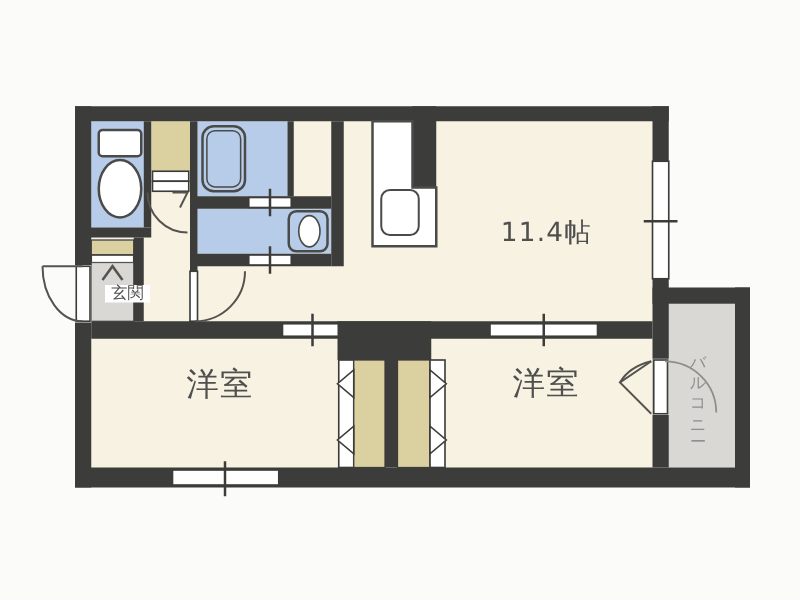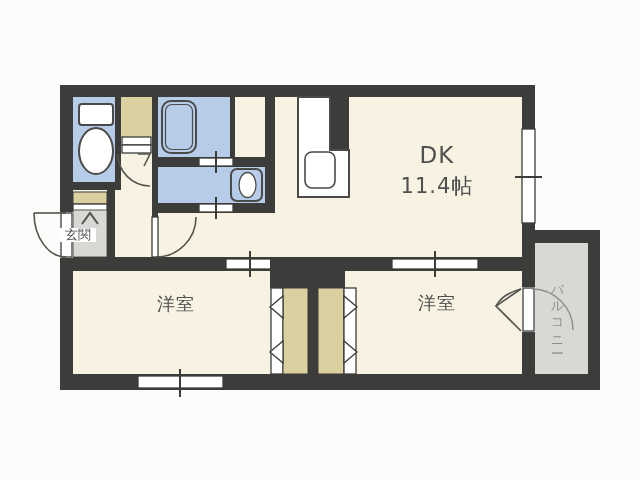--- a/index.html
+++ b/index.html
@@ -29,21 +29,21 @@
   .frame{fill:var(--fixture-fill);stroke:var(--wall);stroke-width:1.3;}
   .tick{stroke:var(--wall);stroke-width:2;}
   .fx{fill:var(--fixture-fill);stroke:#4a4a48;stroke-width:2;}
   .fxn{fill:none;stroke:#4a4a48;stroke-width:2;}
   .fxthin{fill:none;stroke:#4a4a48;stroke-width:1.2;}
   .arc{fill:none;stroke:#55534f;stroke-width:1.6;}
   .arclight{fill:none;stroke:#8f8d89;stroke-width:1.4;}
   .label{position:absolute;color:var(--label-text);text-align:center;line-height:1.1;
          font-family:"DejaVu Sans",sans-serif;letter-spacing:1px;}
   .label-dk{font-size:23px;}
-  .label-room{font-size:18px;}
+  .label-room{font-size:26px;}
   .label-size{font-size:21px;}
   .label-genkan{font-size:13px;background:var(--fixture-fill);letter-spacing:0;}
   .label-balcony{font-size:13px;color:var(--balcony-text);writing-mode:vertical-rl;
                  text-orientation:upright;letter-spacing:3px;line-height:1;}
 </style>
 </head>
 <body>
 
 <div id="stage">
   <svg id="plan-svg" width="640" height="480" viewBox="0 0 640 480">
@@ -148,19 +148,18 @@
     </g>
 
     <g>
       <rect class="fxn" x="231" y="169" width="31" height="32" rx="6"></rect>
       <ellipse class="fx" cx="247.5" cy="185" rx="8.5" ry="12.5" style="stroke-width:1.3"></ellipse>
     </g>
 
     <polyline points="82,224 90,213 98,224" fill="none" stroke="#55534f" stroke-width="2"></polyline>
   </svg>
 
-  <div class="label label-dk" style="left:395px;top:143px;width:84px;">DK</div>
   <div class="label label-size" style="left:385px;top:175px;width:104px;">11.4帖</div>
   <div class="label label-room" style="left:134px;top:294px;width:84px;">洋室</div>
   <div class="label label-room" style="left:395px;top:293px;width:84px;">洋室</div>
-  <div class="label label-genkan" style="left:60px;top:228px;width:36px;">玄関</div>
+  <div class="label label-genkan" style="left:84px;top:228px;width:36px;font-family:Liberation Mono, monospace;">玄関</div>
   <div class="label label-balcony" style="left:551px;top:262px;height:100px;">バルコニー</div>
 </div>
 
 </body></html>

